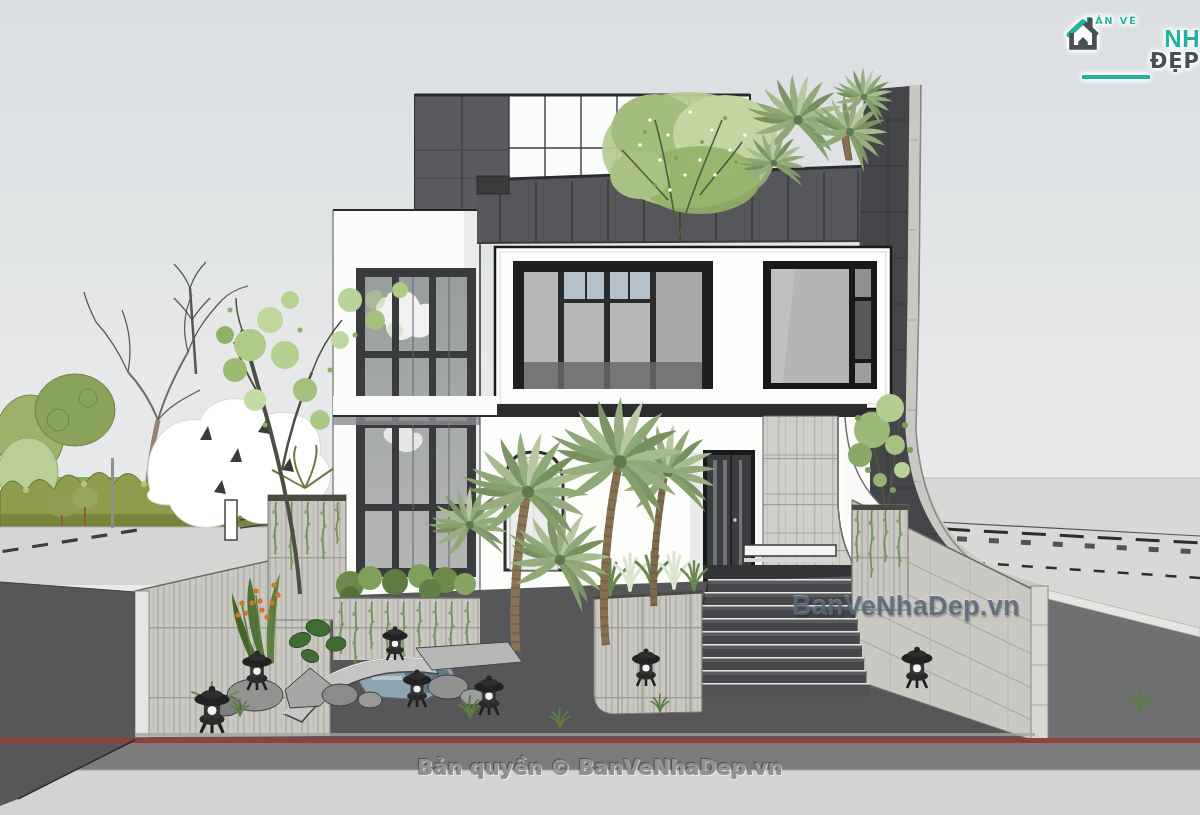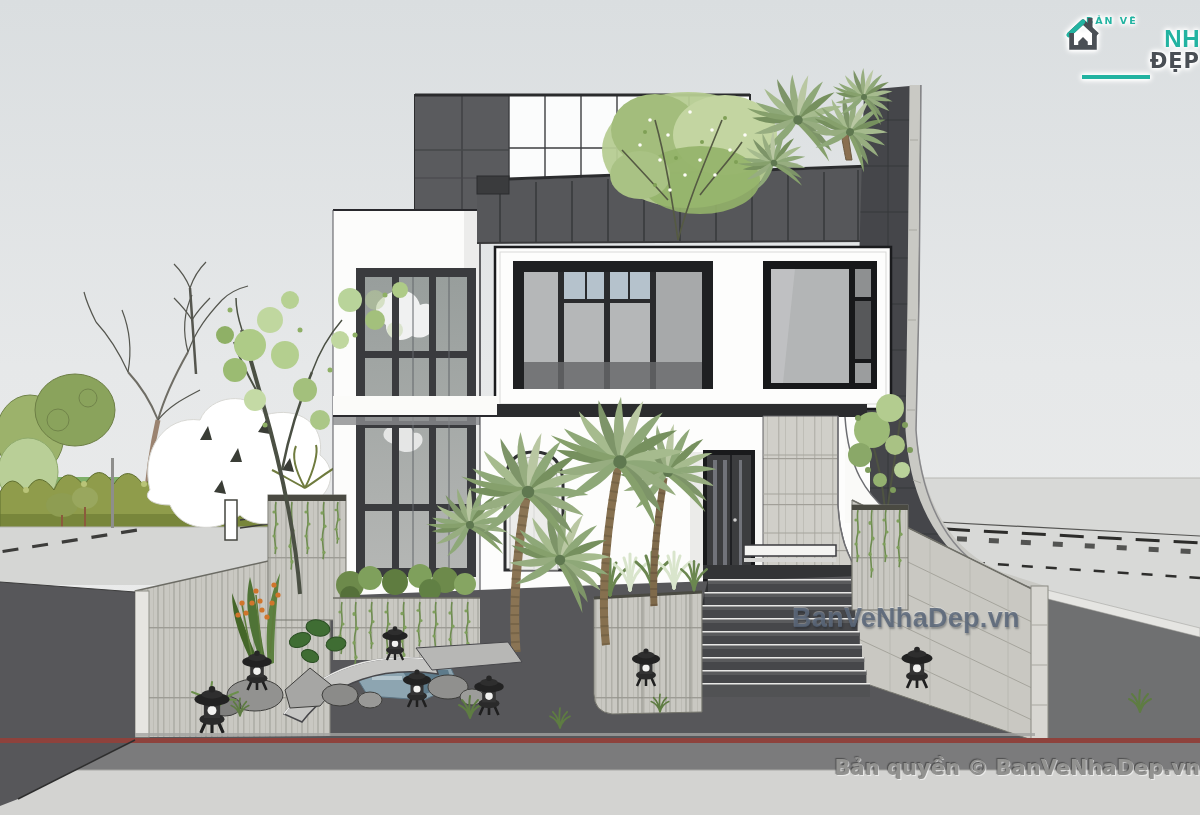--- a/index.html
+++ b/index.html
@@ -2,22 +2,22 @@
 <html><head>
 <meta charset="utf-8">
 <style>
   html,body{margin:0;padding:0;background:#888;}
   #stage{position:relative;width:1200px;height:815px;overflow:hidden;
          font-family:"Liberation Sans","DejaVu Sans",sans-serif;background:#e3e6e7;}
   #stage svg{position:absolute;left:0;top:0;}
   .overlay{position:absolute;pointer-events:none;white-space:nowrap;}
   #center-watermark{left:792px;top:591px;font-size:27px;font-weight:bold;letter-spacing:.3px;
       color:rgba(86,99,118,.82);
-      text-shadow:1px 2px 2px rgba(20,25,35,.35),0 -1px 0 rgba(255,255,255,.3);margin-top:12px;}
-  #bottom-copyright{left:0;top:756px;width:1200px;text-align:right;
+      text-shadow:1px 2px 2px rgba(20,25,35,.35),0 -1px 0 rgba(255,255,255,.3);}
+  #bottom-copyright{left:0;top:756px;width:1200px;text-align:center;
       font-size:21px;font-weight:bold;color:#929290;font-family:"DejaVu Sans",sans-serif;
       text-shadow:-1px -1px 1px rgba(35,35,35,.5),1px 1px 0 rgba(255,255,255,.55);}
   #site-logo{left:1066px;top:15px;width:134px;
       filter:drop-shadow(0 0 1.5px #fff) drop-shadow(0 0 2px #fff) drop-shadow(0 0 2.5px rgba(255,255,255,.95));}
   #site-logo .row1{margin-left:20px;font-size:9.5px;font-weight:bold;letter-spacing:2px;color:#22b3a1;
       font-family:"DejaVu Sans",sans-serif;}
   #site-logo .row2{display:flex;align-items:flex-end;line-height:1;margin-top:1px;flex-direction:column;}
   #site-logo .nh{font-size:24px;font-weight:800;color:#22b3a1;letter-spacing:.5px;}
   #site-logo .dep{font-size:21px;font-weight:800;color:#4a4f55;letter-spacing:1px;margin-bottom:1px;
       font-family:"DejaVu Sans",sans-serif;}

